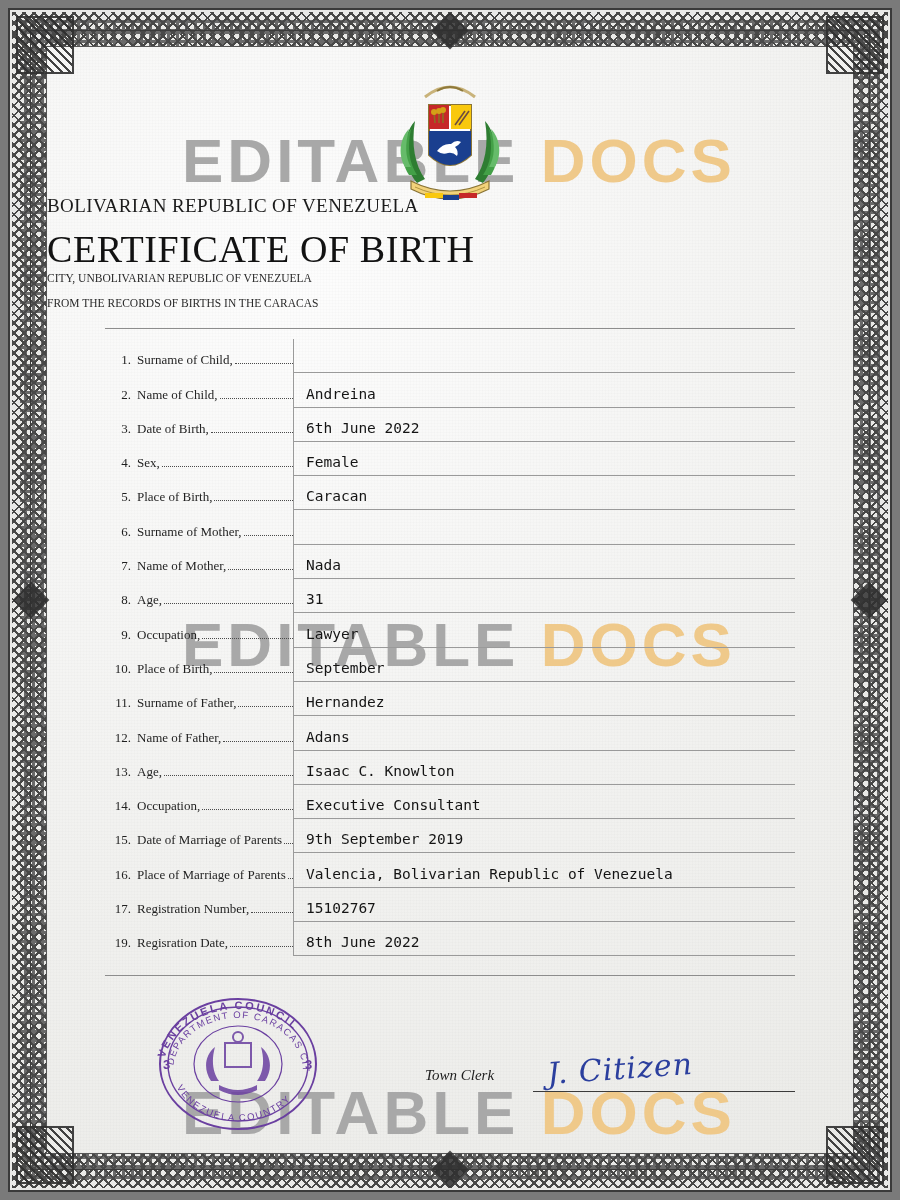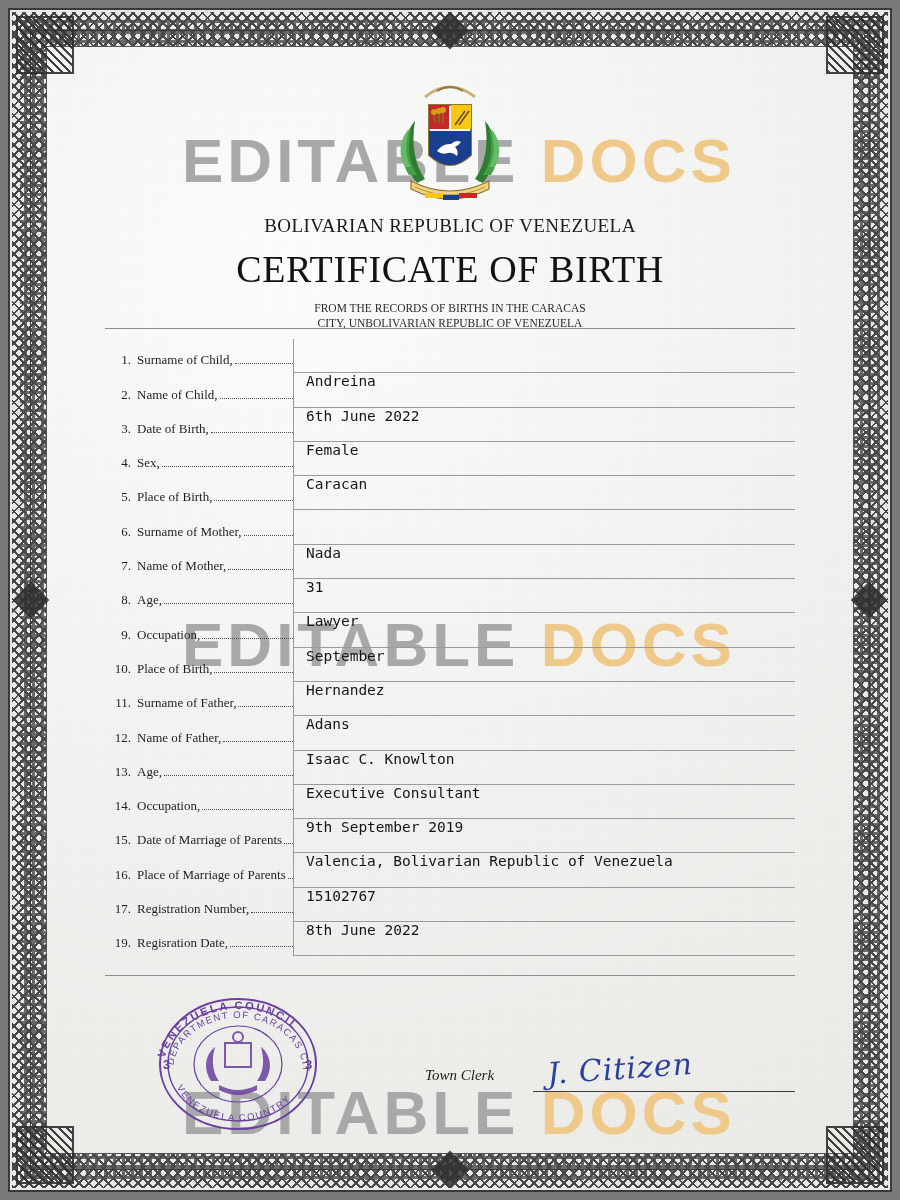--- a/index.html
+++ b/index.html
@@ -135,23 +135,22 @@
     position: absolute;
     left: 50%;
     transform: translateX(-50%);
     top: 24px;
     width: 130px;
     height: 140px;
   }
 
   .title-block {
     position: absolute;
-    top: 168px;
+    top: 148px;
     width: 100%;
-    text-align: center;
   }
   .country {
     font-size: 19px;
     letter-spacing: .4px;
     color: #1b1b1b;
   }
   .doc-title {
     font-size: 38px;
     margin-top: 10px;
     letter-spacing: .6px;
@@ -211,21 +210,21 @@
     height: 1px;
   }
   .val-cell {
     flex: 1 1 auto;
     border-bottom: 1px solid #9a9a9a;
     border-left: 1px solid #9a9a9a;
     height: 100%;
     box-sizing: border-box;
     padding: 0 0 0 12px;
     display: flex;
-    align-items: flex-start;
+    align-items: flex-end;
   }
   .val {
     font-family: "DejaVu Sans Mono", monospace;
     font-size: 14.5px;
     color: #141414;
     padding-bottom: 5px;
     white-space: nowrap;
   }
 
   
@@ -346,22 +345,22 @@
       <path d="M30 116 Q65 132 100 116" fill="none" stroke="#b0943f" stroke-width="1"></path>
 
       <rect x="40" y="122" width="18" height="5" fill="#f9c80e"></rect>
       <rect x="58" y="124" width="16" height="5" fill="#1a3f8f"></rect>
       <rect x="74" y="122" width="18" height="5" fill="#c62828"></rect>
     </svg>
 
     <div class="title-block">
       <div class="country">BOLIVARIAN REPUBLIC OF VENEZUELA</div>
       <div class="doc-title">CERTIFICATE OF BIRTH</div>
+      <div class="subtitle" style="margin-top:0">CITY, UNBOLIVARIAN REPUBLIC OF VENEZUELA</div>
       <div class="subtitle">FROM THE RECORDS OF BIRTHS IN THE CARACAS</div>
-      <div class="subtitle" style="margin-top:0">CITY, UNBOLIVARIAN REPUBLIC OF VENEZUELA</div>
     </div>
 
     <div class="rule top"></div>
 
     <div class="fields" id="fields">
         <div class="row">
           <div class="lbl-wrap">
             <span class="num">1.</span>
             <span class="lbl">Surname of Child,</span>
             <span class="dots"></span>

